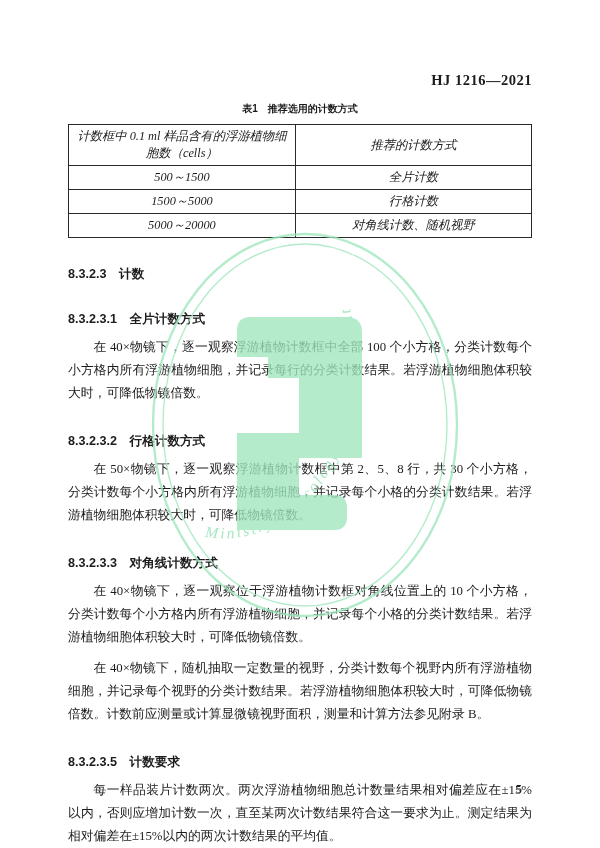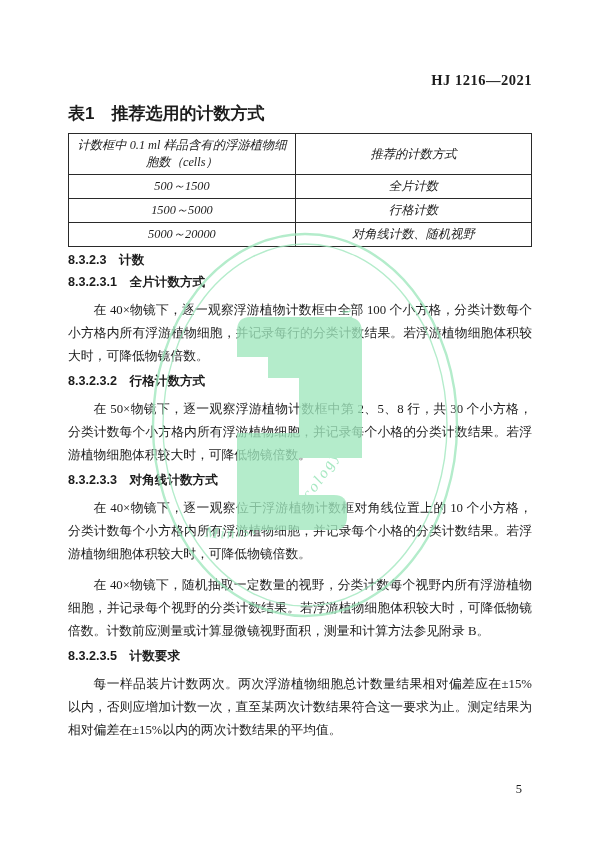--- a/index.html
+++ b/index.html
@@ -8,33 +8,33 @@
          font-family:"Liberation Serif","DejaVu Serif",serif; color:#1c1c1c; }
 
   .page { position:absolute; inset:0; background:#fff; }
 
   .content { position:absolute; left:68px; right:68px; top:0; }
 
   .doc-number { margin-top:72px; text-align:right; font-weight:bold;
                 font-size:14.5px; letter-spacing:.5px;
                 font-family:"Liberation Serif","DejaVu Serif",serif; }
 
-  .table-title { margin-top:13px; text-align:left; font-weight:bold;
-                 font-size:17px;
+  .table-title { margin-top:13px; text-align:center; font-weight:bold;
+                 font-size:10px;
                  font-family:"Liberation Sans","DejaVu Sans",sans-serif; }
 
   table.count-table { width:100%; margin-top:8px; border-collapse:collapse;
                       font-size:12.3px;font-style:italic; }
   table.count-table th, table.count-table td {
       border:1px solid #2a2a2a; text-align:center; vertical-align:middle;
       font-weight:normal; padding:3px 4px; height:21px; }
   table.count-table { border:1.5px solid #1a1a1a; }
   table.count-table col.c1 { width:49%; }
 
-  .sec-heading { margin-top:5px; margin-bottom:4px; font-weight:bold;
+  .sec-heading { margin-top:28px; margin-bottom:4px; font-weight:bold;
                  font-size:12.6px;
                  font-family:"Liberation Sans","DejaVu Sans",sans-serif; }
   .sec-heading.major { font-size:13.2px; margin-top:24px; }
 
   .para { font-size:12.8px; line-height:23px; text-align:justify;
           text-indent:2em; margin-top:8px; }
 
   .page-number { position:absolute; right:78px; top:782px; font-size:12.5px; }
 
   .watermark { position:absolute; left:0; top:0; width:600px; height:848px;

